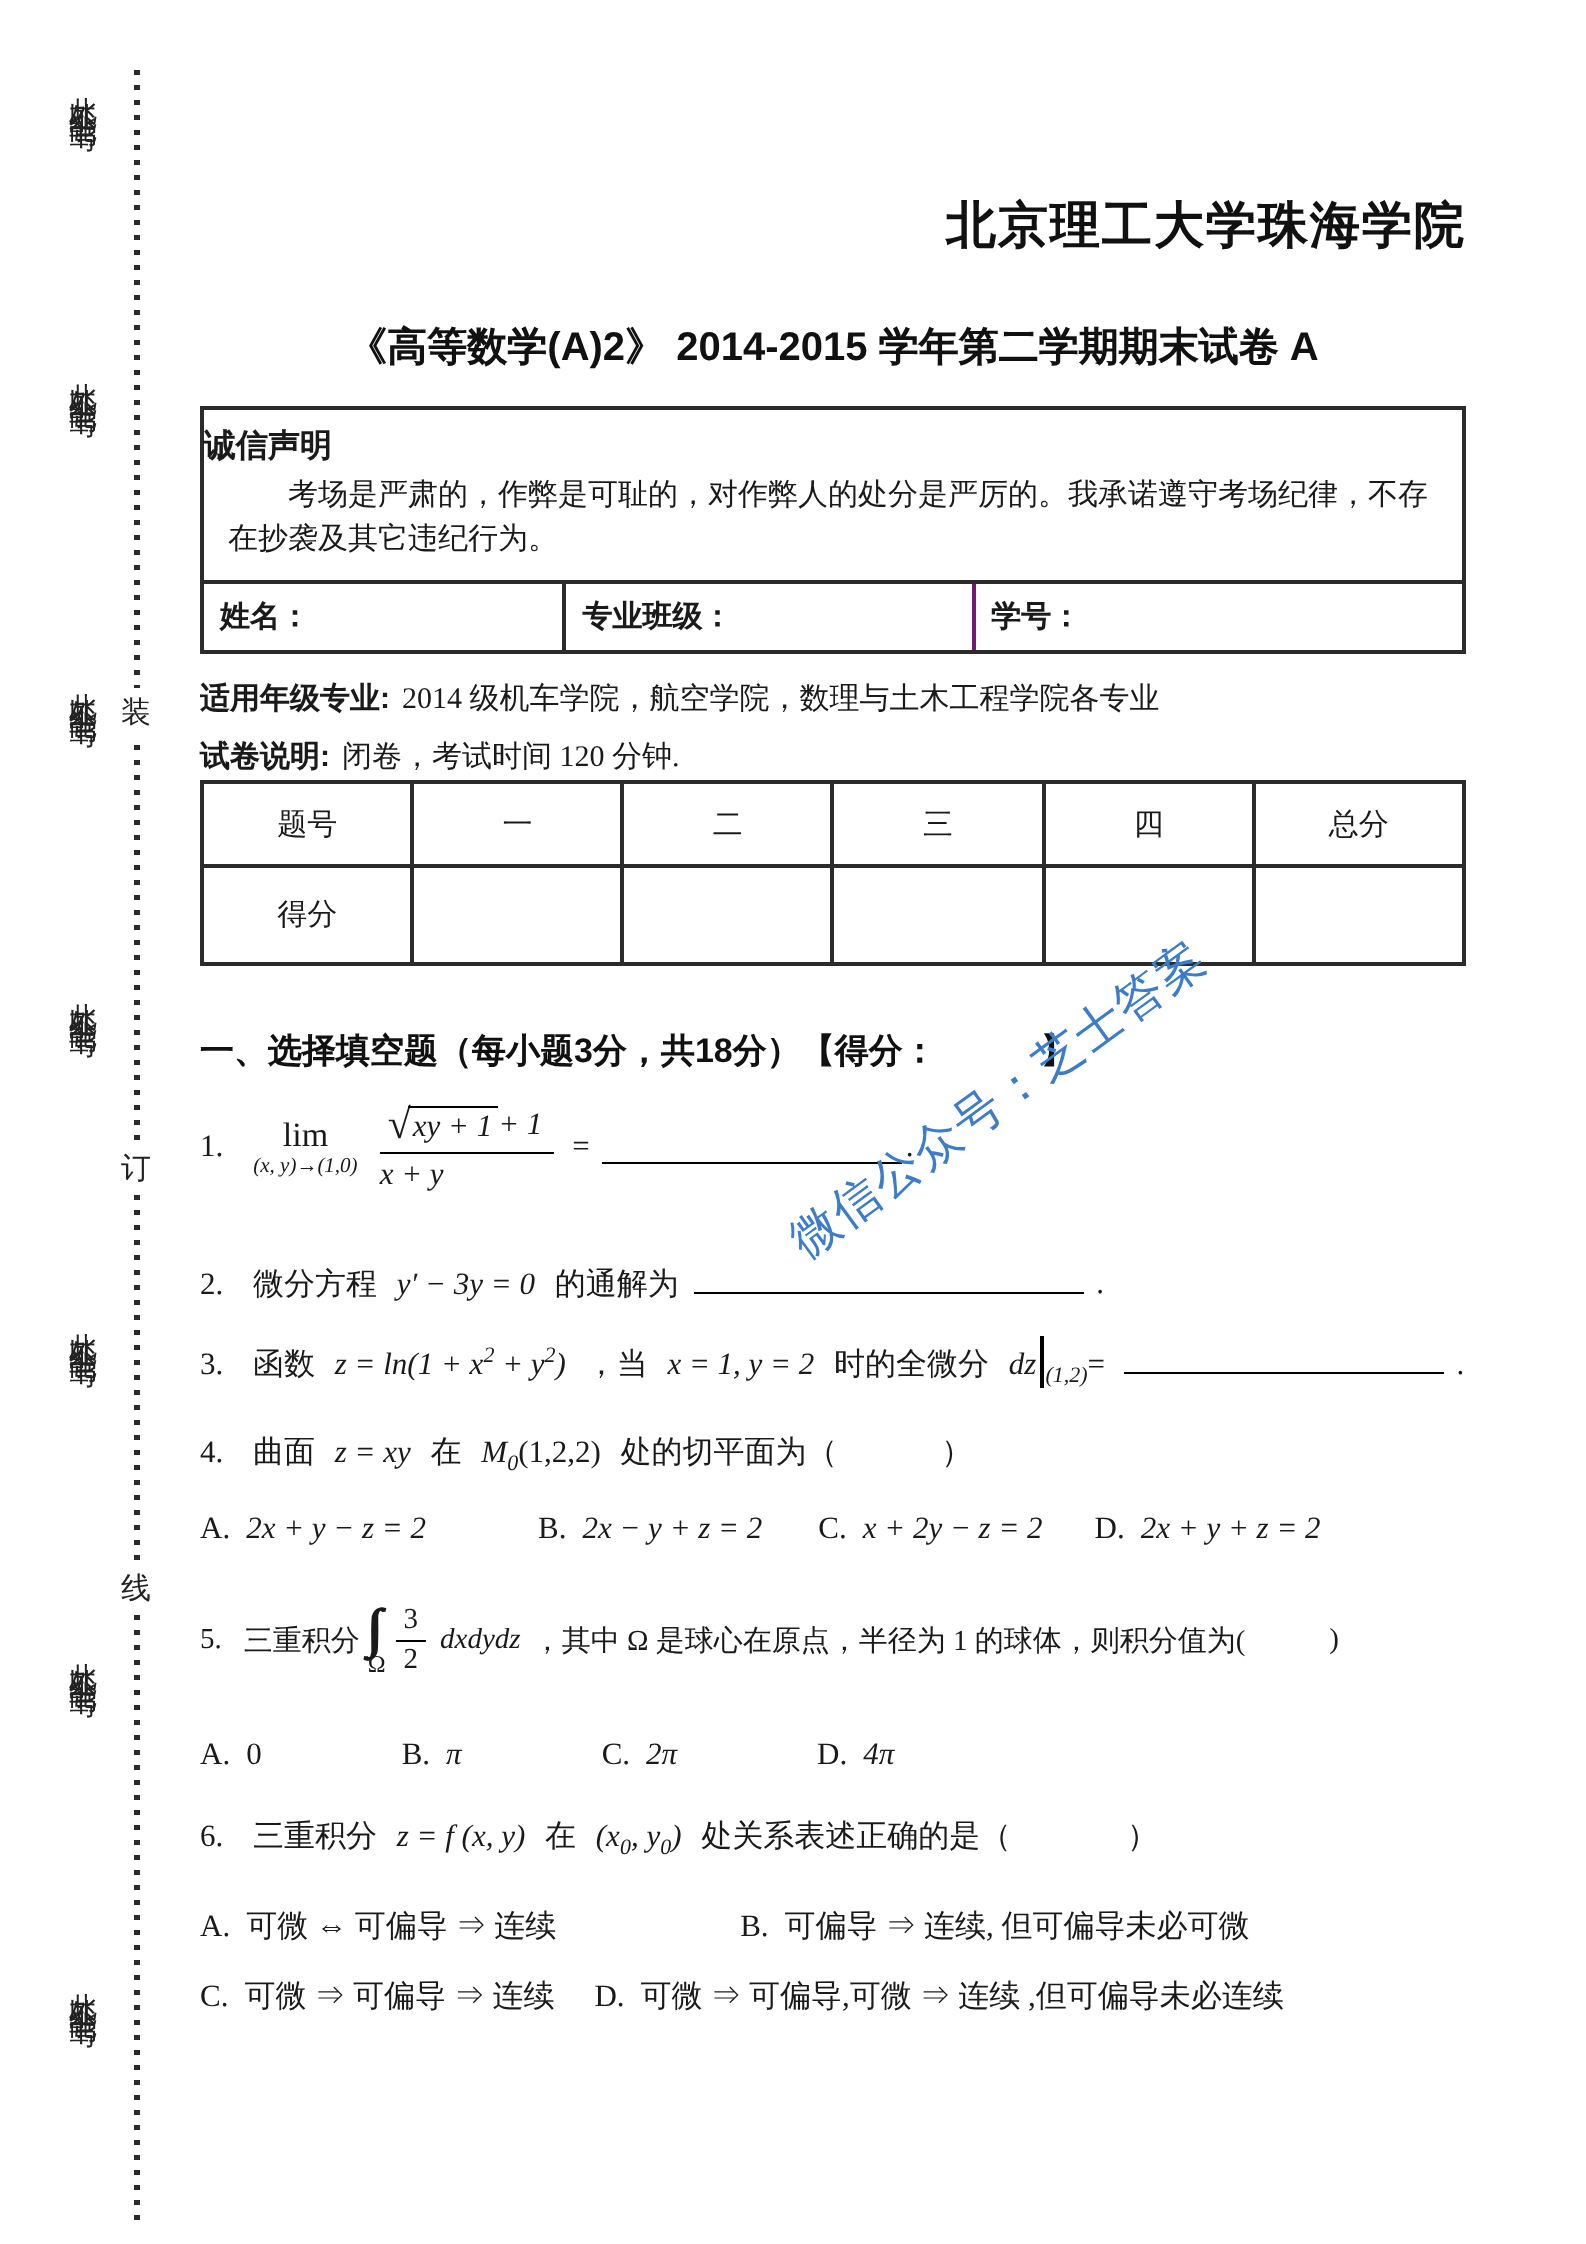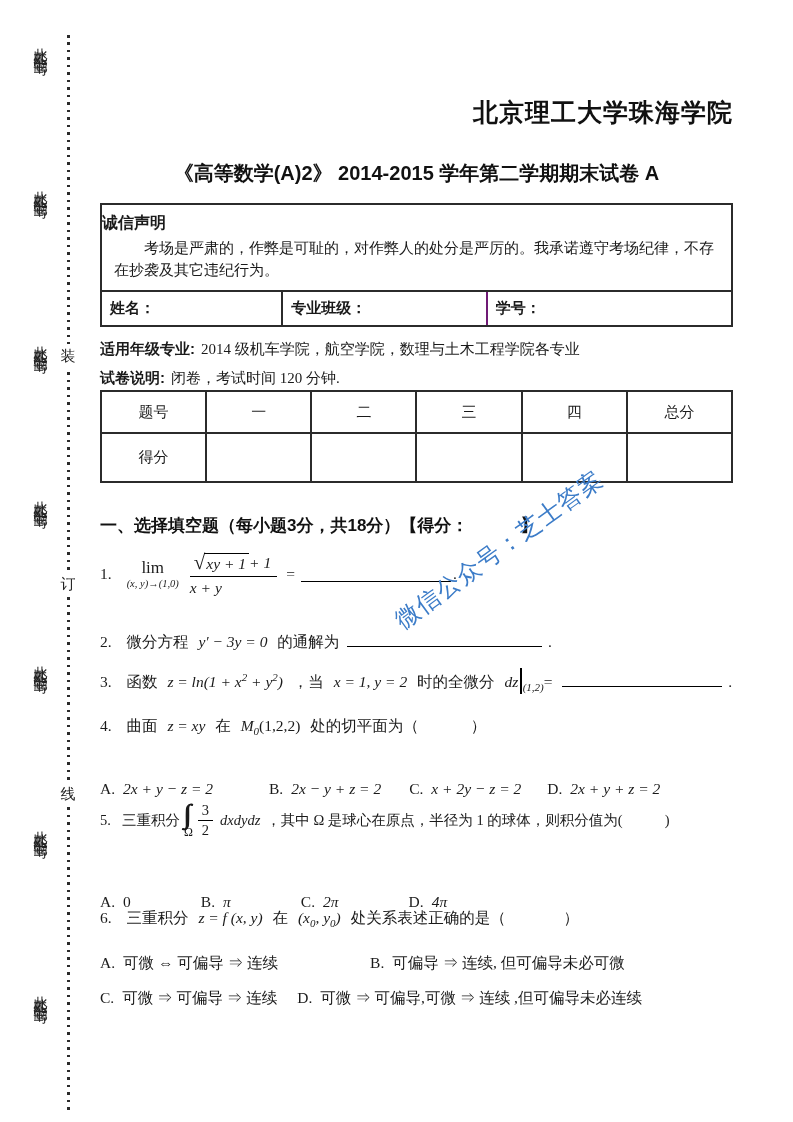--- a/index.html
+++ b/index.html
@@ -81,21 +81,21 @@
   .bigop-sub{font-size:12px;margin-top:-3px;font-style:normal;}
   .sfrac .fnum2{display:block;text-align:center;border-bottom:1.3px solid #000;padding:0 4px 1px;}
   .sfrac .fden2{display:block;text-align:center;padding-top:1px;}
   .sfrac{display:inline-flex;flex-direction:column;vertical-align:middle;margin:0 3px;font-style:normal;}
   .q5text{font-size:14.5px;}
 
   
   .opts{display:flex;align-items:baseline;font-size:15.5px;white-space:nowrap;}
   .opt{display:inline-flex;align-items:baseline;}
   .opt-label{margin-right:8px;}
-  .opt-formula{font-style:italic;font-family:"Liberation Serif",serif;margin-top:24px;}
+  .opt-formula{font-style:italic;font-family:"Liberation Serif",serif;}
   .opt-plain{font-style:normal;}
 
   
   .watermark{position:absolute;left:398px;top:608px;transform:rotate(-36deg);
              transform-origin:0 50%;font-size:24px;line-height:30px;color:#3c7cc8;
              font-family:"DejaVu Sans",cursive,sans-serif;letter-spacing:1px;white-space:nowrap;
              pointer-events:none;}
 </style>
 </head>
 <body>

